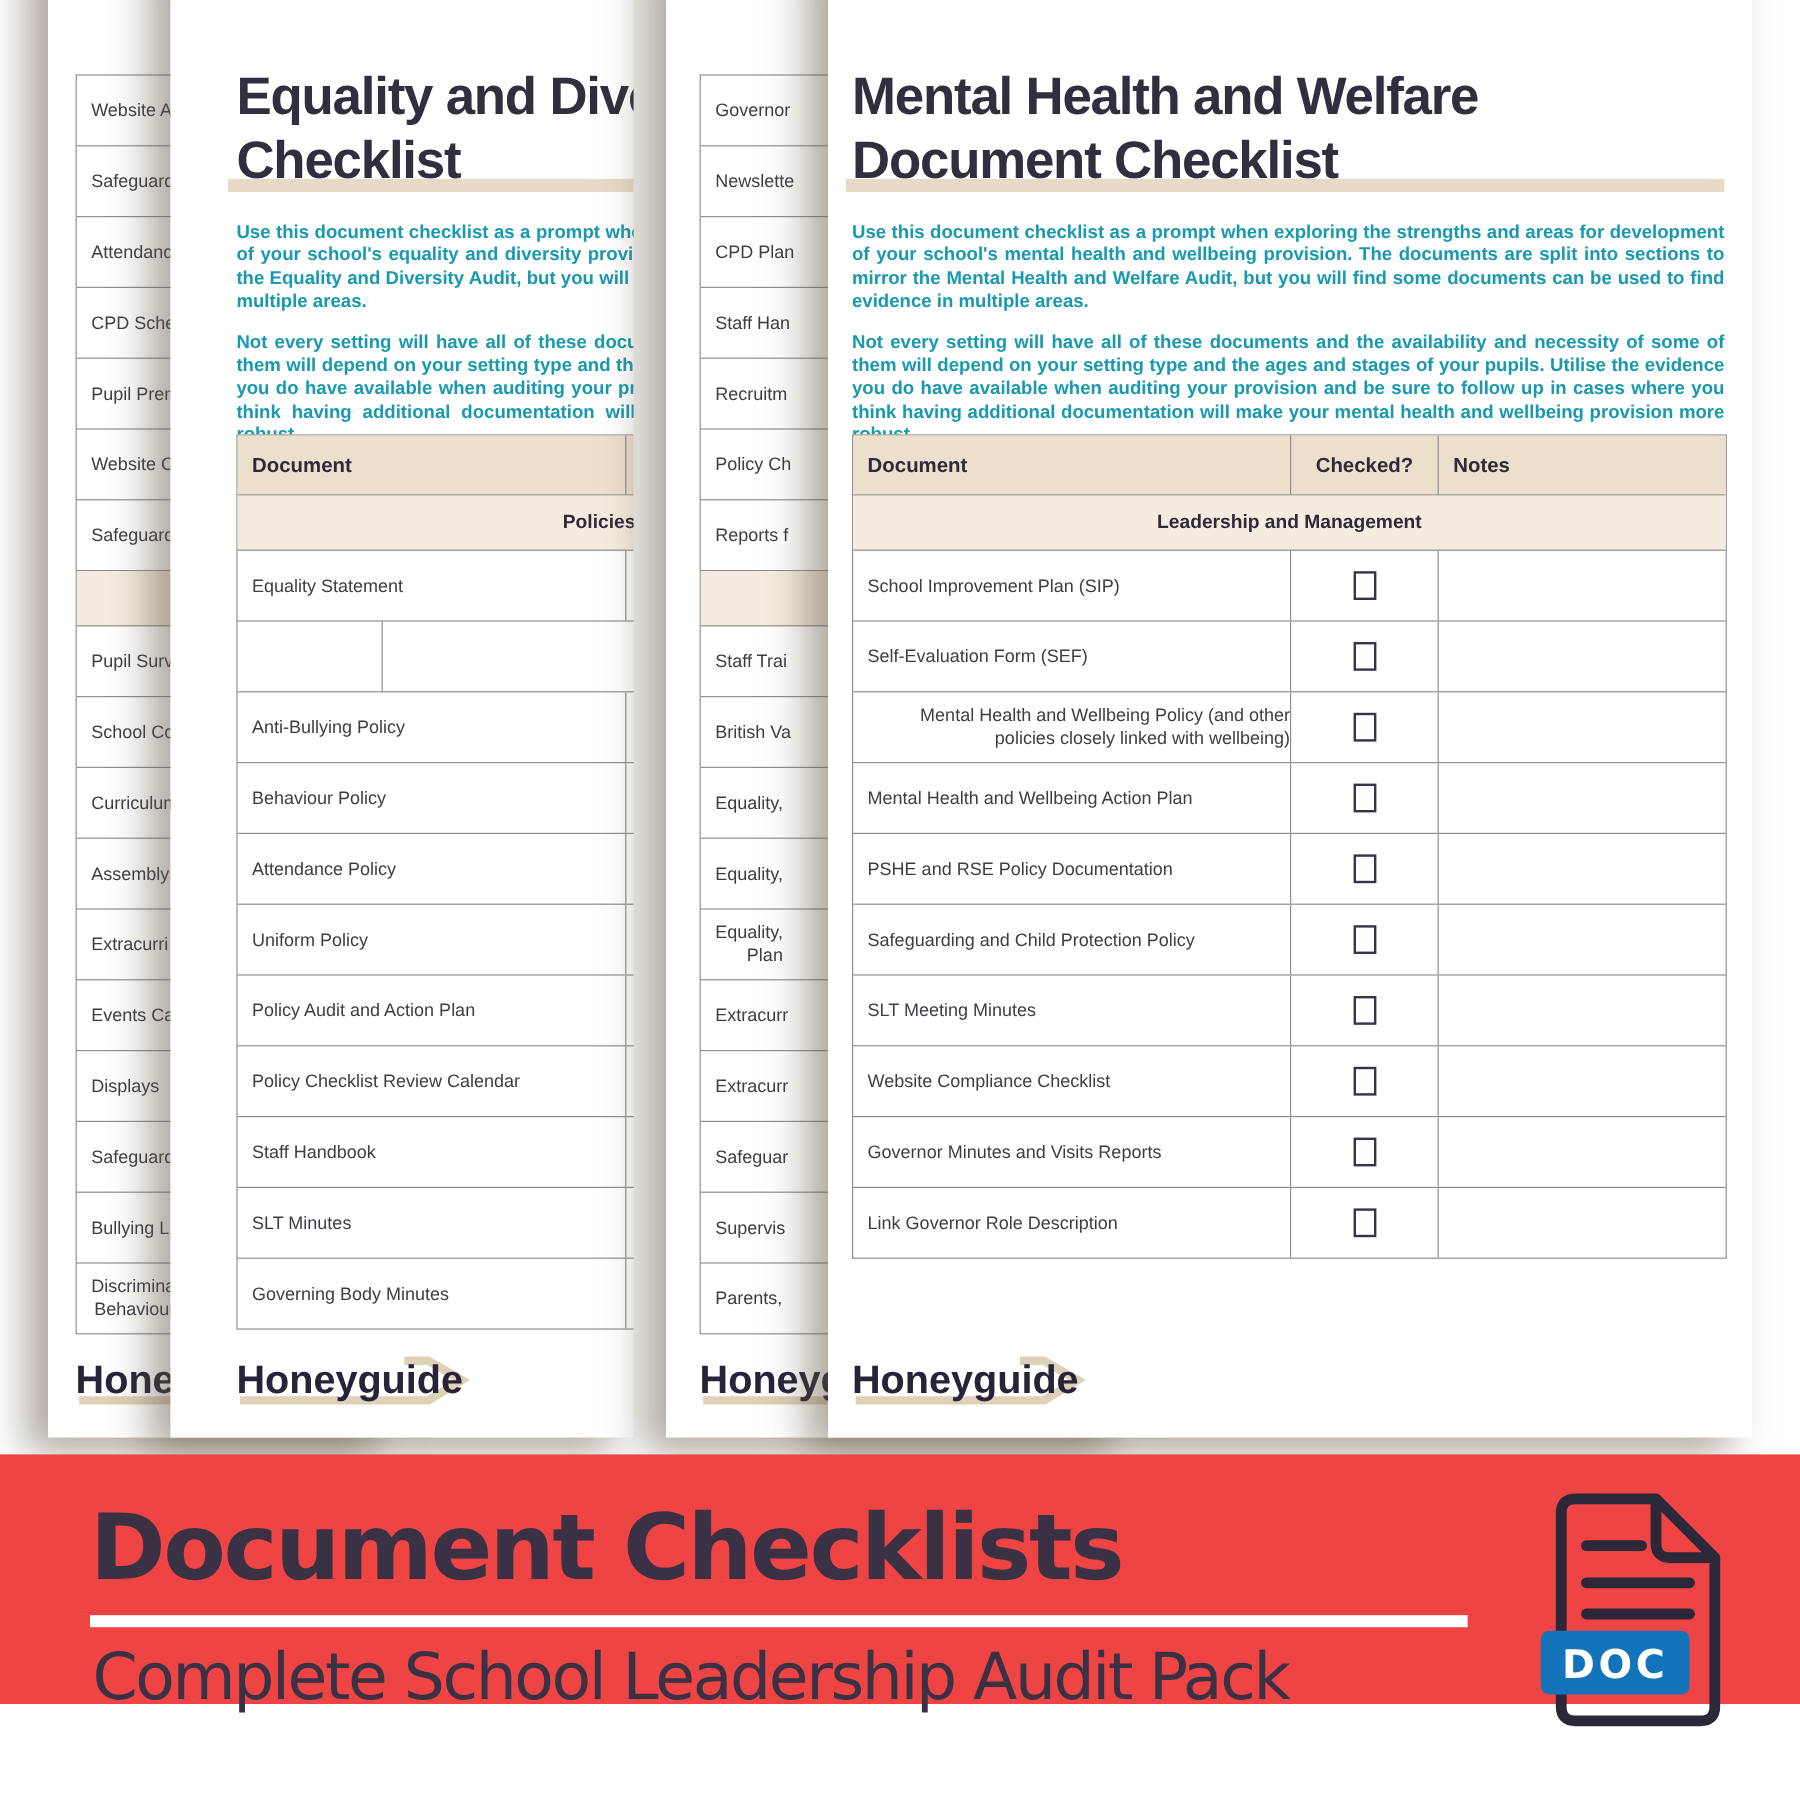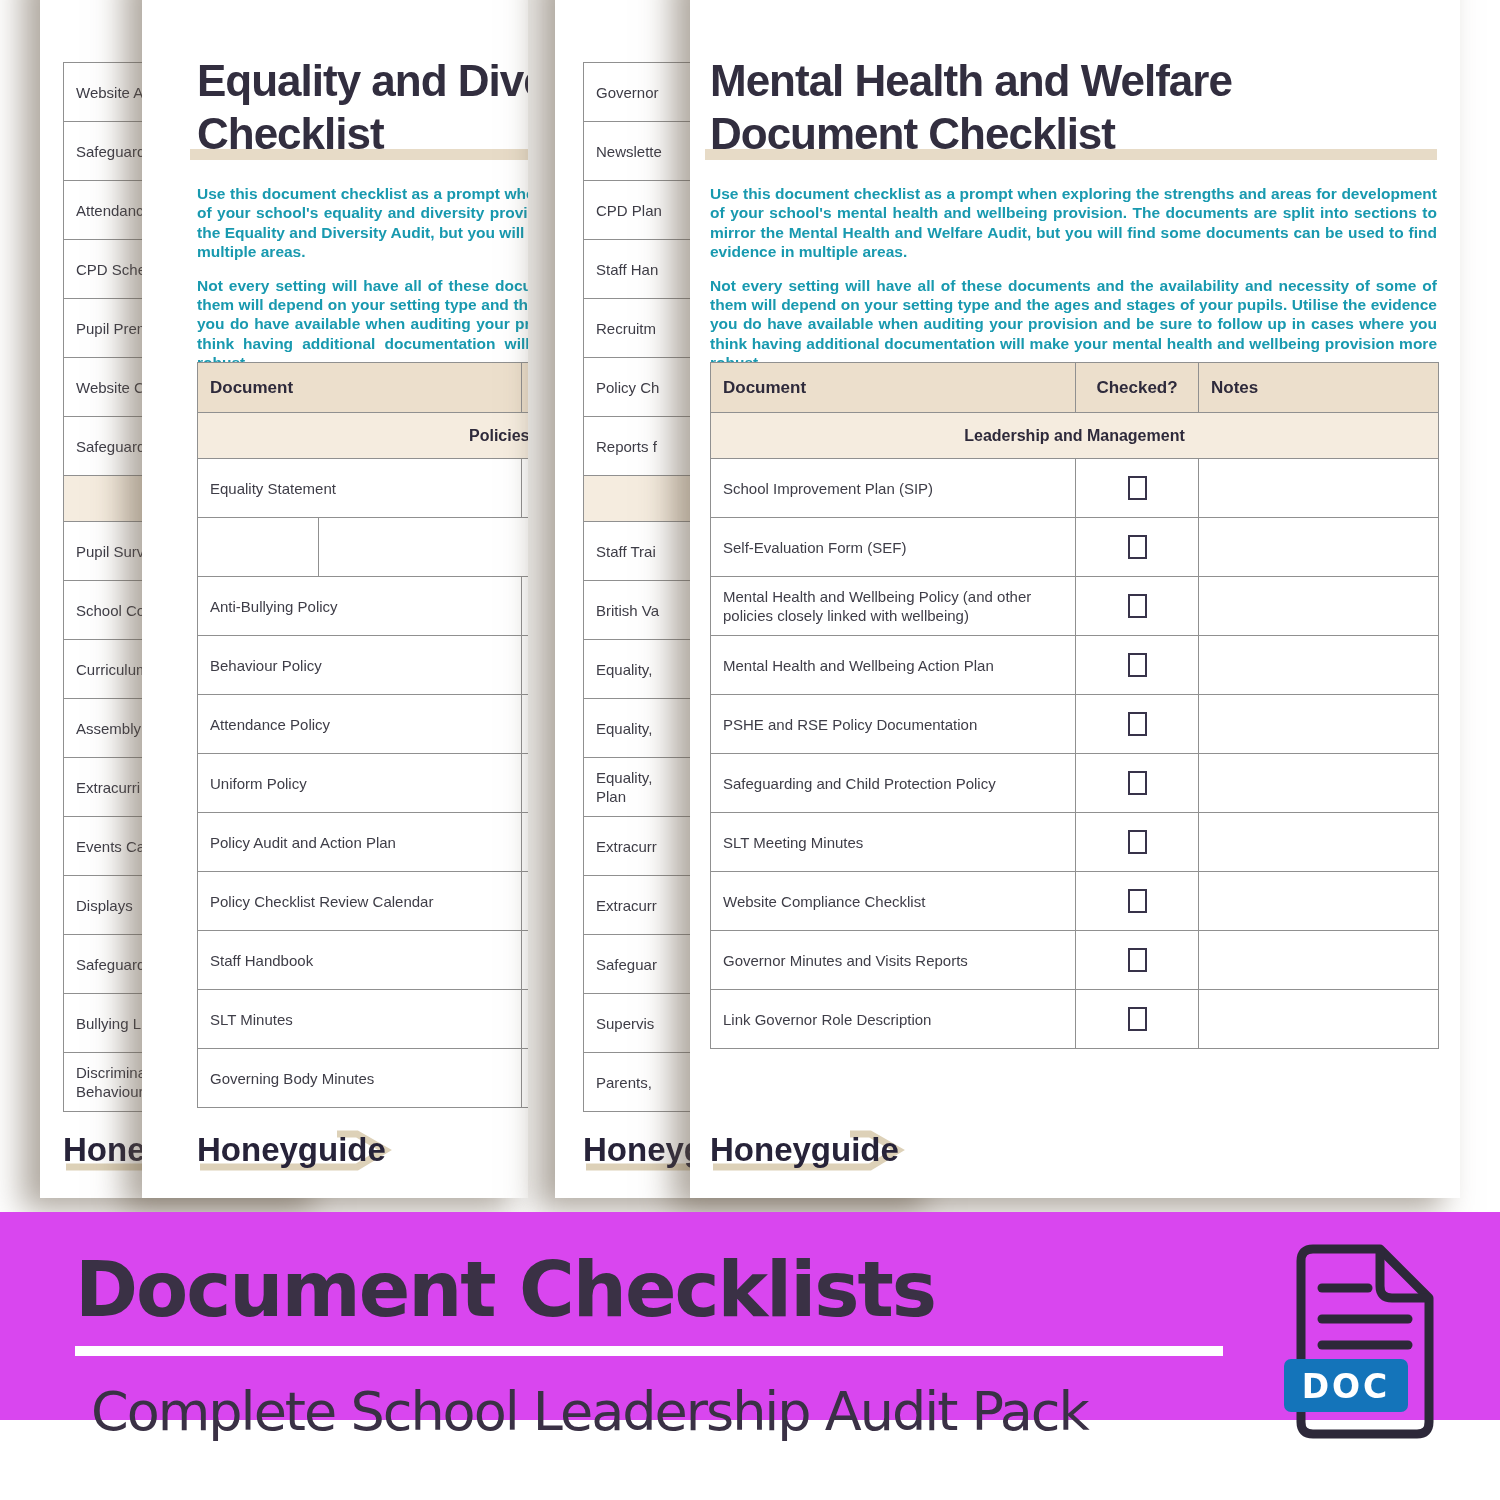--- a/index.html
+++ b/index.html
@@ -54,41 +54,41 @@
       border-right:1px solid #909090;flex:none;}
   .c3{flex:1;box-sizing:border-box;padding-left:12px;display:flex;align-items:center;text-align:right;}
 
   .t-row{display:flex;height:58px;border-bottom:1px solid #909090;font-size:15px;color:#3e3d47;}
   .tbody .t-row:last-child{border-bottom:none;}
   .sec-row{
     height:45px;background:#f5ecdf;border-bottom:1px solid #909090;display:flex;
     align-items:center;justify-content:center;font-weight:bold;font-size:16px;color:#2e2a3b;
   }
   .page2 .sec-row{justify-content:flex-start;padding-left:271px;}
-  .label{white-space:pre-line;line-height:19px;}
+  .label{white-space:pre-line;line-height:19px;text-align:right;}
   .checkbox{width:15px;height:20px;border:2px solid #38334a;background:#fff;}
 
   .logo{position:absolute;top:1168px;width:210px;height:50px;}
   .page1 .logo{left:23px;}
   .page2 .logo{left:55px;}
   .page3 .logo{left:28px;}
   .page4 .logo{left:20px;}
 
   
   .banner{
-    position:absolute;left:0;top:1212px;width:1500px;height:208px;background:#d946ef;z-index:10;
+    position:absolute;left:0;top:1212px;width:1500px;height:208px;background:#ef4444;z-index:10;
     font-family:"DejaVu Sans","Liberation Sans",sans-serif;
   }
   .banner-title{
     position:absolute;left:75px;top:28px;margin:0;font-size:76px;font-weight:bold;
     letter-spacing:-2px;color:#3a3145;line-height:100px;white-space:nowrap;
   }
   .banner-rule{position:absolute;left:75px;top:134px;width:1148px;height:10px;background:#ffffff;}
   .banner-sub{
-    position:absolute;left:75px;top:148px;margin:16px;font-size:54px;font-weight:normal;
+    position:absolute;left:75px;top:148px;margin:2px;font-size:54px;font-weight:normal;
     letter-spacing:-2px;color:#3a3145;line-height:72px;white-space:nowrap;
   }
   .doc-icon{position:absolute;left:1280px;top:30px;width:168px;height:205px;text-align:center;}
 </style>
 </head>
 <body>
 
 <div class="stage">
 
   <section class="page page1">

